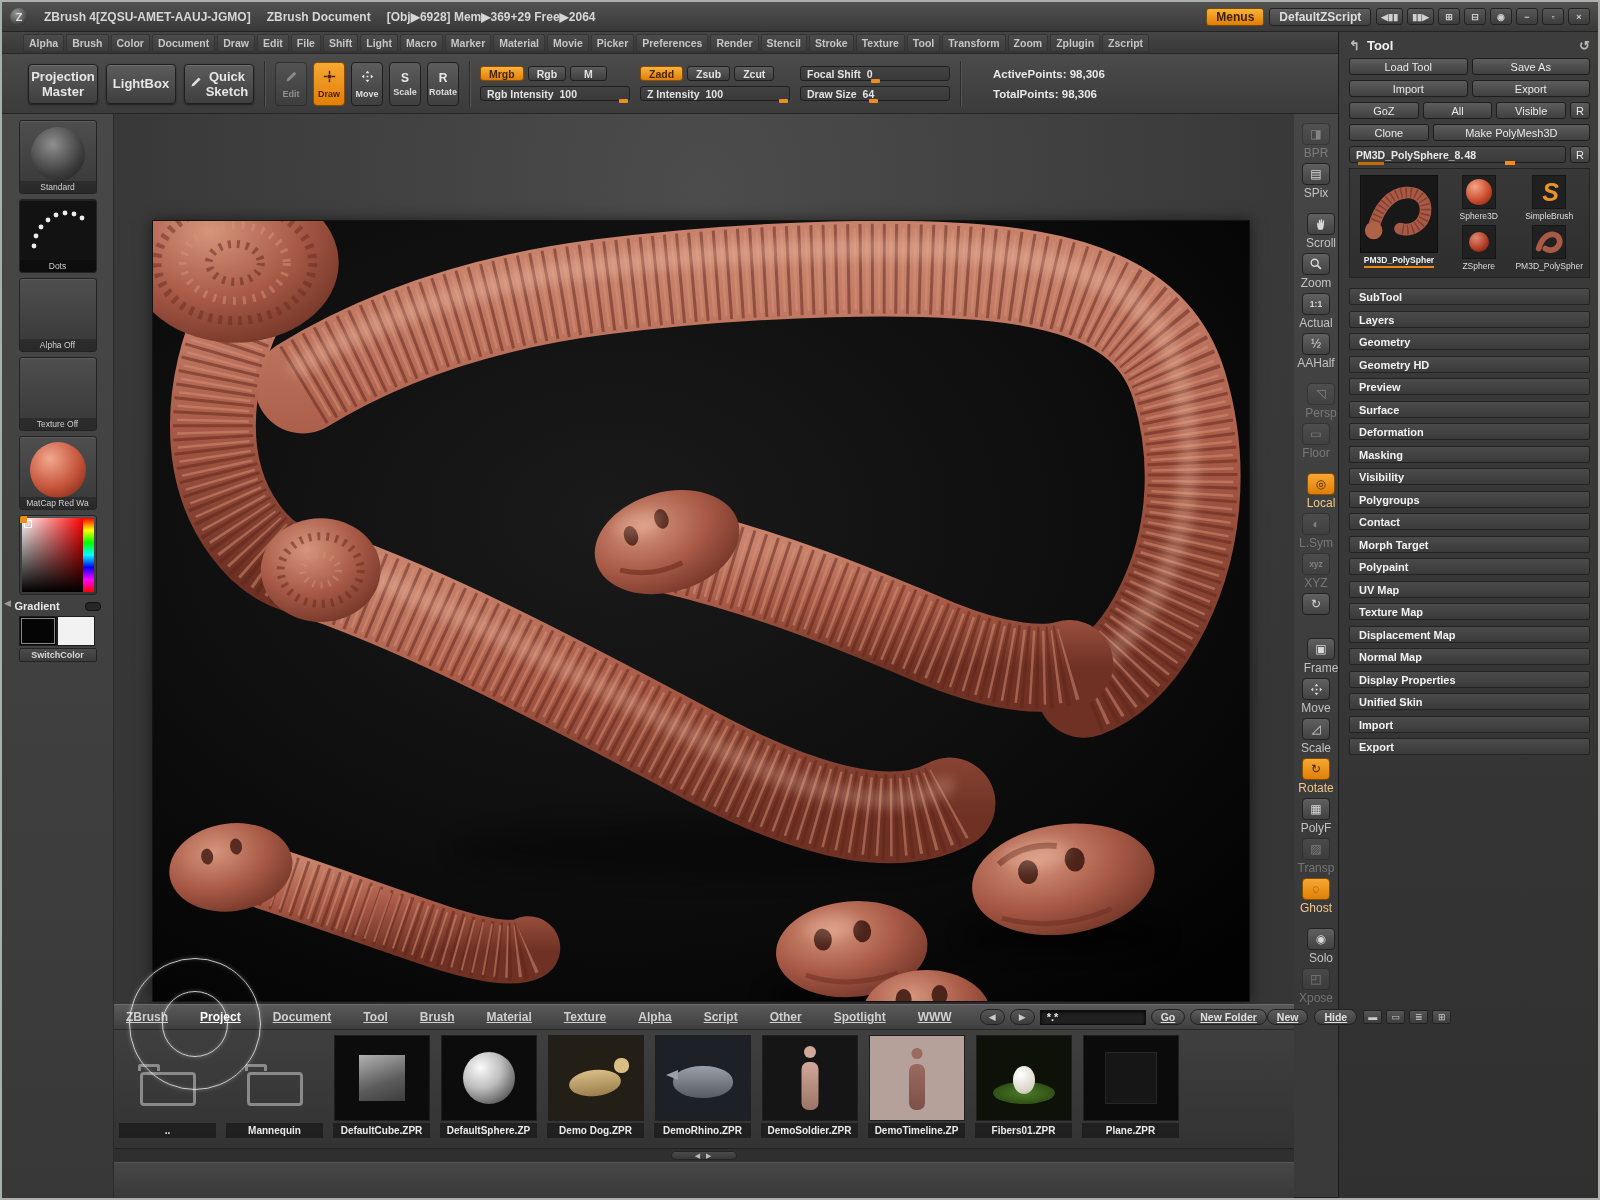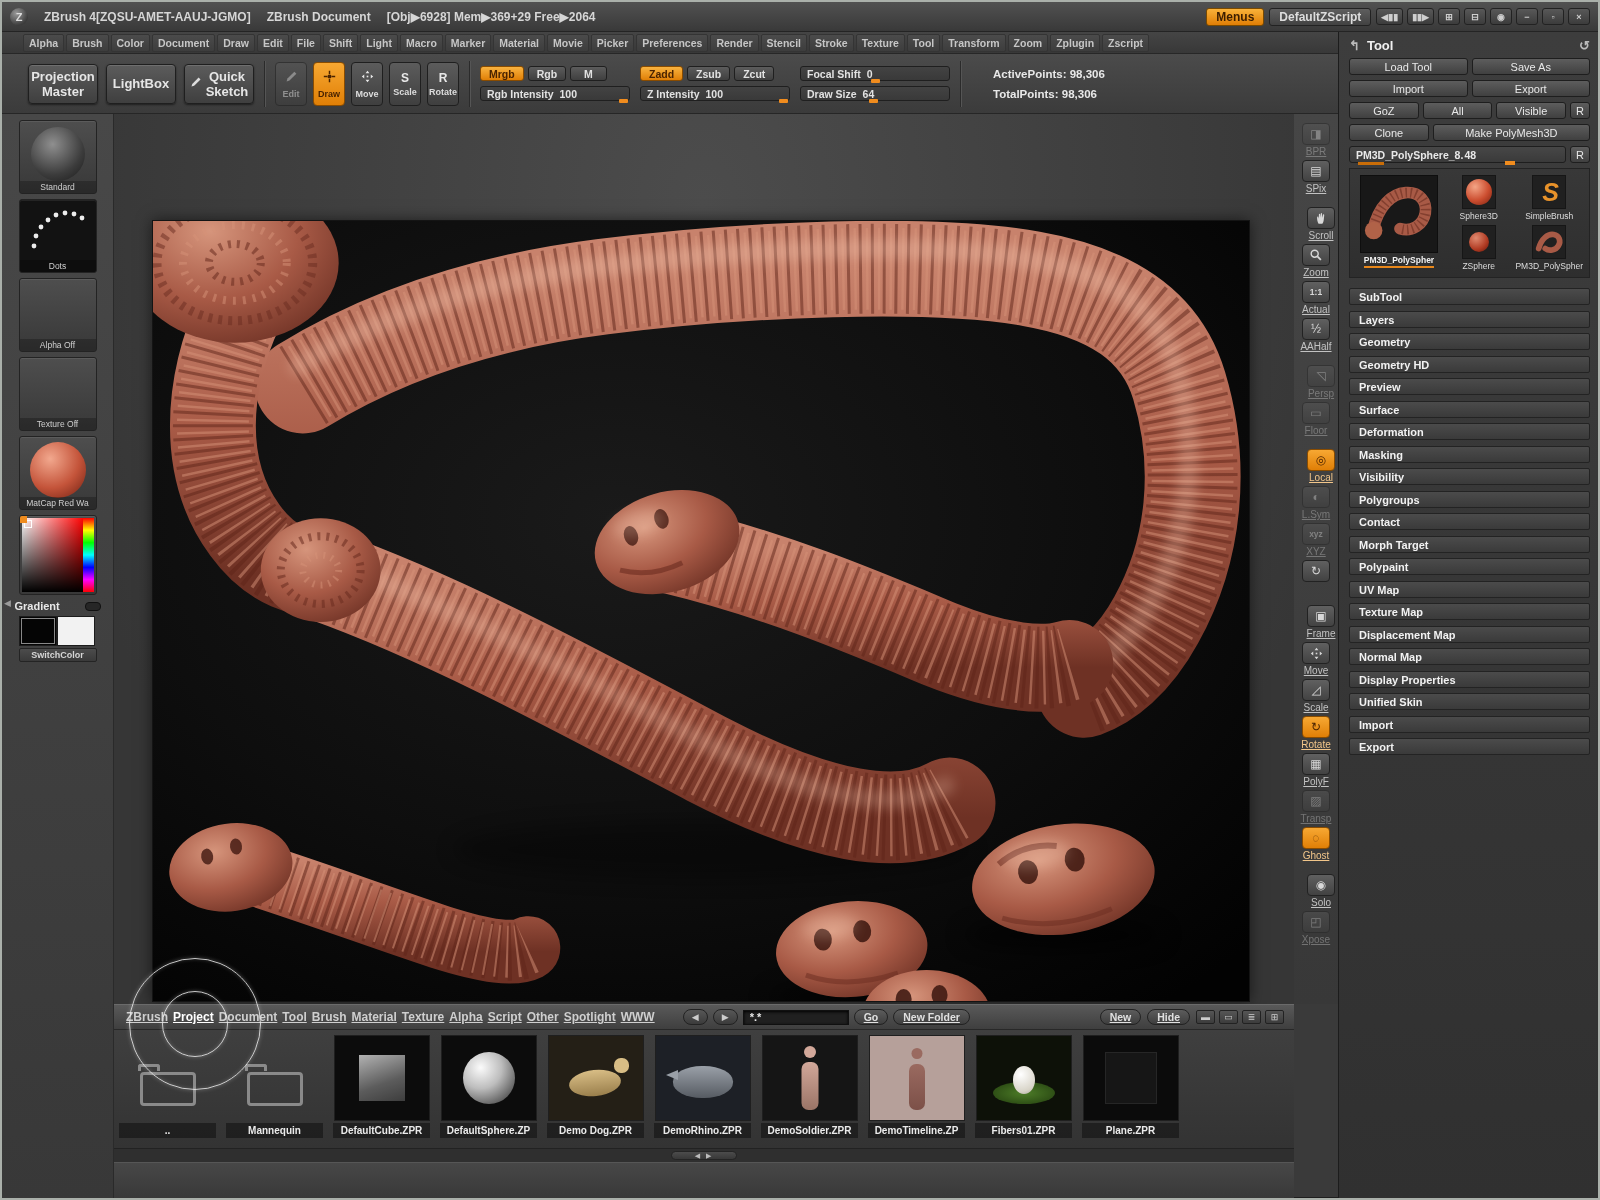--- a/index.html
+++ b/index.html
@@ -101,21 +101,21 @@
 
   
   .right-shelf{position:absolute;left:1292px;top:112px;width:44px;height:890px;padding-top:6px;
     background:linear-gradient(180deg,#464646,#383838);}
   .shelf-item{width:38px;margin:0 auto;text-align:center;padding-top:3px;}
   .shelf-item.gap{margin-top:10px;margin-left:8px;}
   .ibox{width:28px;height:22px;margin:0 auto;border-radius:4px;display:flex;align-items:center;justify-content:center;
     background:linear-gradient(#606060,#424242);border:1px solid #222;color:#d8d8d8;}
   .glyph{font-size:12px;line-height:1;}
   .glyph.small{font-size:8.5px;font-weight:bold;}
-  .ilabel{font-size:10px;color:#c2c2c2;margin-top:1px;min-height:9px;text-decoration:underline;}
+  .ilabel{font-size:12px;color:#c2c2c2;margin-top:1px;min-height:9px;}
   .shelf-item.disabled{opacity:.42;}
   .shelf-item.active .ibox{background:linear-gradient(#f7a833,#e07f06);color:#4a2300;border-color:#8a4c00;}
   .shelf-item.active .ilabel{color:#f2c68a;}
 
   
   .tool-panel{position:absolute;left:1336px;top:30px;width:262px;height:1168px;
     background:linear-gradient(180deg,#3d3d3d,#303030);border-left:1px solid #1c1c1c;}
   .tp-header{height:26px;display:flex;align-items:center;gap:7px;padding:0 10px;color:#f0f0f0;
     font-size:13px;font-weight:bold;}
   .tp-hook{color:#bbb;font-size:13px;}
@@ -148,21 +148,21 @@
     font-style:italic;color:#e8922a;}
   .rt-label{font-size:8.5px;color:#ddd;max-width:74px;white-space:nowrap;overflow:hidden;}
   .tp-sections{margin:10px 10px 0;}
   .tp-section{height:17px;line-height:16px;margin-bottom:5.5px;padding-left:9px;font-size:11px;font-weight:bold;
     color:#f2f2f2;background:linear-gradient(#4b4b4b,#3a3a3a);border:1px solid #232323;border-radius:2px;}
 
   
   .lightbox{position:absolute;left:112px;top:1002px;width:1180px;height:158px;z-index:10;}
   .lb-tabbar{height:26px;display:flex;align-items:center;padding:0 10px 0 12px;
     background:linear-gradient(#595959,#3f3f3f);border-top:1px solid #6a6a6a;border-bottom:1px solid #282828;}
-  .lb-tabs{display:flex;align-items:flex-end;gap:5px;}
+  .lb-tabs{display:flex;align-items:flex-end;gap:32px;}
   .lb-tab{font-size:12px;font-weight:bold;color:#cfcfcf;text-decoration:underline;}
   .lb-tab.active{color:#ffffff;}
   .lb-nav{display:flex;align-items:center;gap:5px;margin-left:28px;}
   .nav-btn{width:25px;height:16px;border-radius:8px;display:flex;align-items:center;justify-content:center;
     background:linear-gradient(#575757,#3b3b3b);border:1px solid #222;color:#ccc;font-size:9px;}
   .lb-filter{width:106px;height:15px;background:#202020;border:1px solid #101010;color:#e8e8e8;
     font-size:11px;font-weight:bold;padding:0 6px;box-shadow:inset 0 1px 3px #000;}
   .lb-btn{height:16px;padding:0 9px;border-radius:8px;display:flex;align-items:center;
     background:linear-gradient(#5c5c5c,#3e3e3e);border:1px solid #222;color:#e0e0e0;
     font-size:10.5px;font-weight:bold;text-decoration:underline;white-space:nowrap;}

